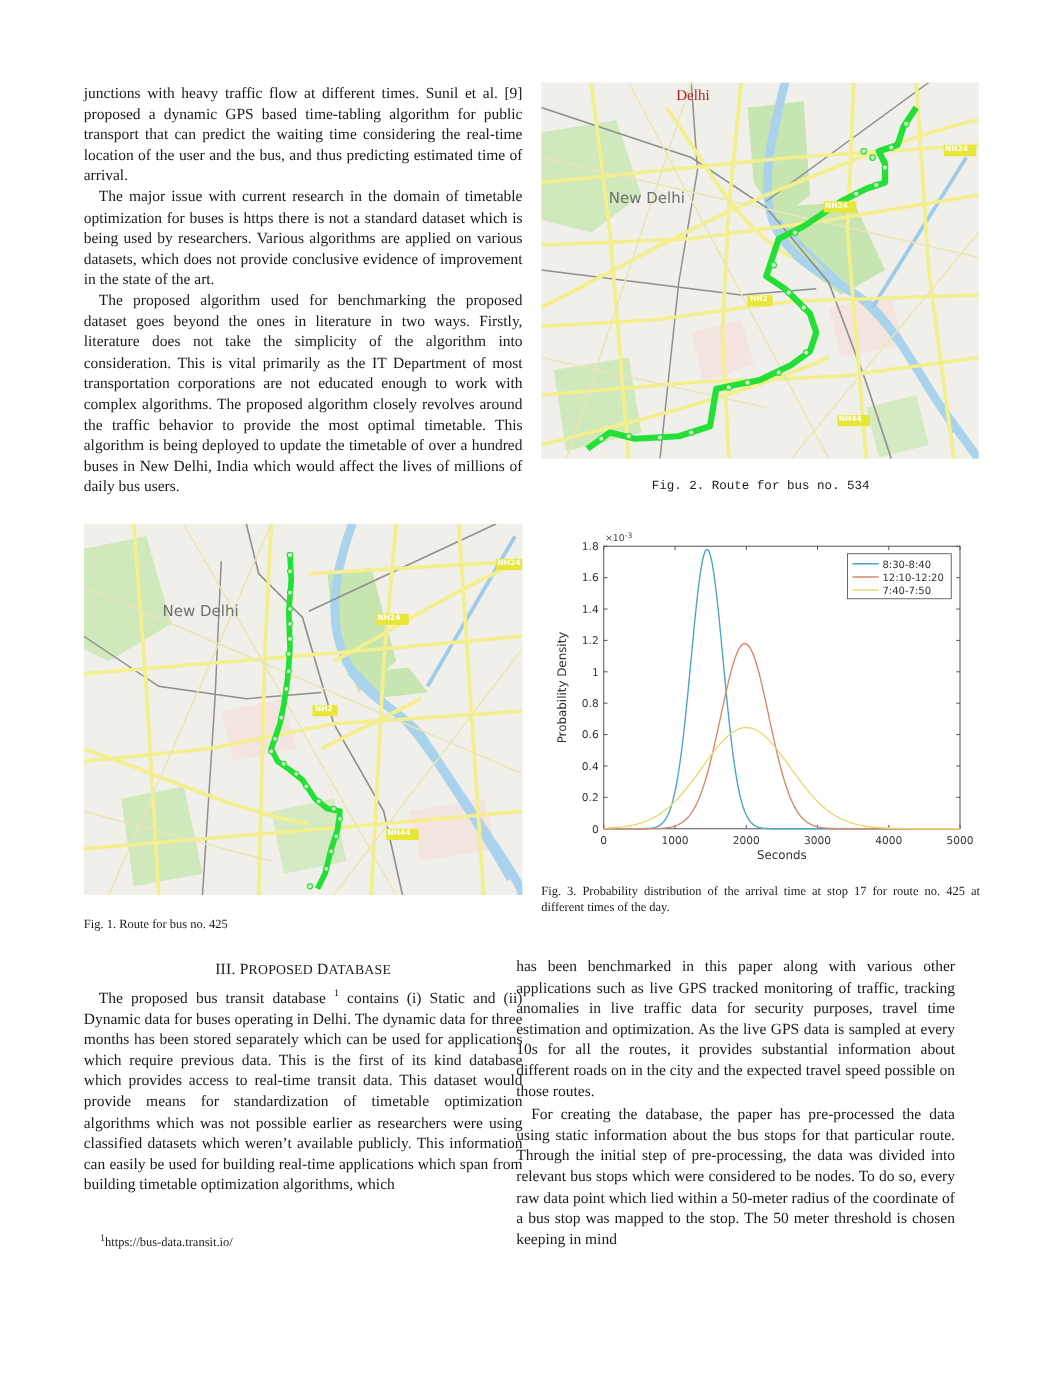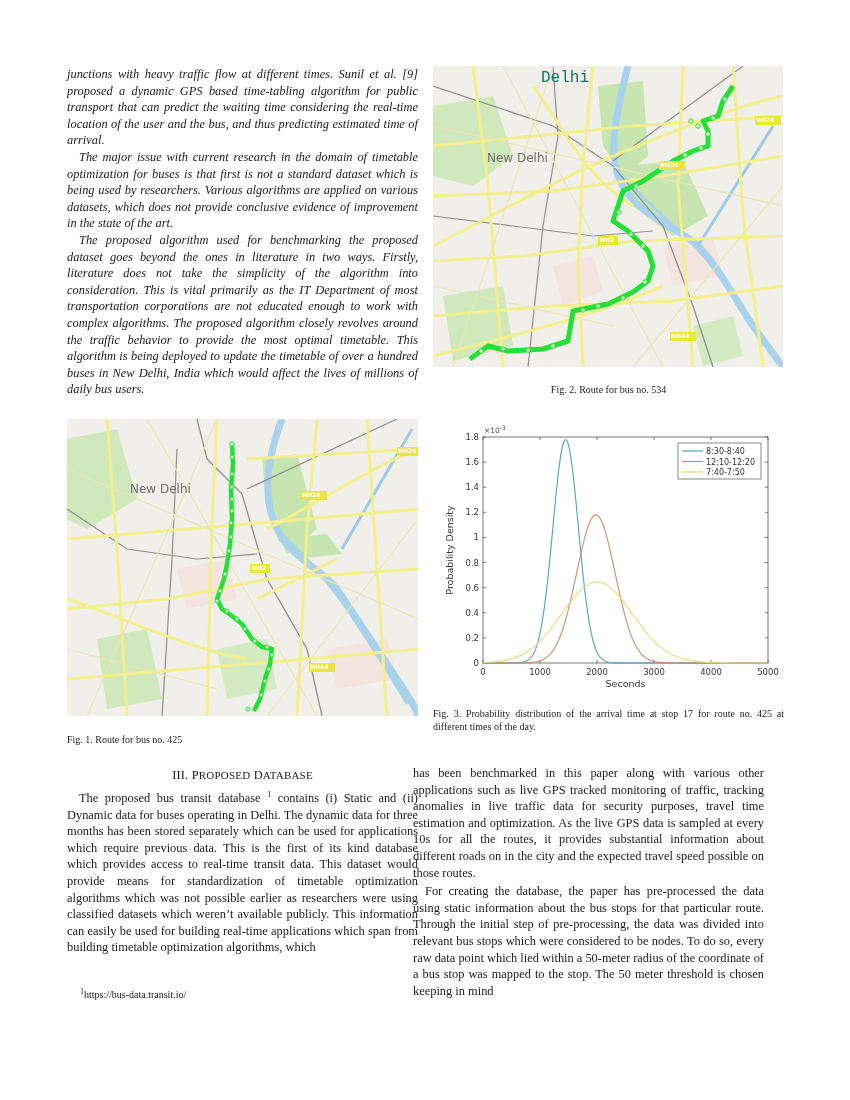--- a/index.html
+++ b/index.html
@@ -2,46 +2,46 @@
 <html><head>
 <meta charset="utf-8">
 <style>
   html, body { margin: 0; padding: 0; background: #ffffff; }
   body { width: 850px; height: 1100px; position: relative; overflow: hidden;
          font-family: "Liberation Serif", serif; color: #1a1a1a; }
   .col { position: absolute; font-size: 12.4px; line-height: 16.6px; text-align: justify; }
   .col p { margin: 0; text-indent: 0; }
   .col p.ind { text-indent: 12px; }
   .col p + p { margin-top: 0; }
-  #left-top { left: 67px; top: 66px; width: 351px; font-style: italic; }
+  #left-top { left: 67px; top: 66px; width: 351px; }
   #left-bottom { left: 67px; top: 790px; width: 351px; }
   #right-bottom { left: 413px; top: 765px; width: 351px; }
   .caption { position: absolute; font-size: 10px; line-height: 13px; font-family: "Liberation Serif", serif; }
-  #fig2-caption { left: 433px; top: 383px; width: 351px; text-align: center; }
+  #fig2-caption { left: 433px; top: 383px; width: 351px; text-align: center; font-family: Liberation Mono, monospace; }
   #fig1-caption { left: 67px; top: 733px; width: 351px; text-align: left; }
   #fig3-caption { left: 433px; top: 707px; width: 351px; text-align: justify; }
   #section-heading { position: absolute; left: 67px; top: 768px; width: 351px; text-align: center;
                      font-size: 12.4px; letter-spacing: 0.2px; }
   .sc-big { font-size: 12.4px; }
   .sc-small { font-size: 11px; text-transform: uppercase; }
   #footnote { position: absolute; left: 80px; top: 989px; font-size: 10px; }
   #footnote sup, .fnref { font-size: 8px; vertical-align: super; line-height: 0; }
   .map { position: absolute; overflow: hidden; background: #f1efe9; }
   #map-534 { left: 433px; top: 66px; width: 350px; height: 301px; }
   #map-425 { left: 67px; top: 419px; width: 351px; height: 297px; }
   .map svg { width: 100%; height: 100%; display: block; }
   #chart { position: absolute; left: 438px; top: 422px; width: 345px; height: 275px; }
   #chart svg { width: 100%; height: 100%; display: block; font-family: "DejaVu Sans", sans-serif; }
 </style>
 </head>
 <body>
 
 <div id="left-top" class="col">
   <p>junctions with heavy traffic flow at different times. Sunil et al. [9] proposed a dynamic GPS based time-tabling algorithm for public transport that can predict the waiting time considering the real-time location of the user and the bus, and thus predicting estimated time of arrival.</p>
-  <p class="ind">The major issue with current research in the domain of timetable optimization for buses is that first is not a standard dataset which is being used by researchers. Various algorithms are applied on various datasets, which does not provide conclusive evidence of improvement in the state of the art.</p>
+  <p class="ind">The major issue with current research in the domain of timetable optimization for buses is https there is not a standard dataset which is being used by researchers. Various algorithms are applied on various datasets, which does not provide conclusive evidence of improvement in the state of the art.</p>
   <p class="ind">The proposed algorithm used for benchmarking the proposed dataset goes beyond the ones in literature in two ways. Firstly, literature does not take the simplicity of the algorithm into consideration. This is vital primarily as the IT Department of most transportation corporations are not educated enough to work with complex algorithms. The proposed algorithm closely revolves around the traffic behavior to provide the most optimal timetable. This algorithm is being deployed to update the timetable of over a hundred buses in New Delhi, India which would affect the lives of millions of daily bus users.</p>
 </div>
 
 <div id="map-534" class="map">
   <svg viewBox="0 0 350 301" preserveAspectRatio="none">
     <rect x="0" y="0" width="350" height="301" fill="#f1efe9"></rect>
 
     <path d="M0,40 L60,30 L80,90 L40,120 L0,110 Z" fill="#cfe8bc"></path>
     <path d="M165,20 L210,15 L215,90 L190,110 L170,80 Z" fill="#c6e5b0"></path>
     <path d="M185,100 L250,95 L275,150 L240,170 L200,140 Z" fill="#c6e5b0"></path>
@@ -106,21 +106,21 @@
         <circle cx="258" cy="55" r="2.2"></circle>
     </g>
 
     <g>
       <rect x="322" y="50" width="26" height="9" fill="#e8e637"></rect>
       <rect x="226" y="95" width="26" height="9" fill="#e8e637"></rect>
       <rect x="165" y="170" width="20" height="9" fill="#e8e637"></rect>
       <rect x="237" y="266" width="26" height="9" fill="#e8e637"></rect>
     </g>
   </svg>
-  <span style="position:absolute;left:108px;top:3px;font-family:Liberation Mono, monospace;font-size:16px;color:#0f766e;">Delhi</span>
+  <span style="position:absolute;left:108px;top:3px;font-family:Liberation Serif, serif;font-size:12px;color:#b91c1c;">Delhi</span>
   <span style="position:absolute;left:54px;top:85px;font-family:'DejaVu Sans',sans-serif;font-size:12px;color:#6f6f6f;">New Delhi</span>
   <span style="position:absolute;left:323px;top:50px;font-family:'DejaVu Sans',sans-serif;font-size:6px;color:#fff;font-weight:bold;">NH24</span>
   <span style="position:absolute;left:227px;top:95px;font-family:'DejaVu Sans',sans-serif;font-size:6px;color:#fff;font-weight:bold;">NH24</span>
   <span style="position:absolute;left:167px;top:170px;font-family:'DejaVu Sans',sans-serif;font-size:6px;color:#fff;font-weight:bold;">NH2</span>
   <span style="position:absolute;left:238px;top:266px;font-family:'DejaVu Sans',sans-serif;font-size:6px;color:#fff;font-weight:bold;">NH44</span>
 </div>
 <div id="fig2-caption" class="caption">Fig. 2.  Route for bus no. 534</div>
 
 <div id="map-425" class="map">
   <svg viewBox="0 0 351 297" preserveAspectRatio="none">

